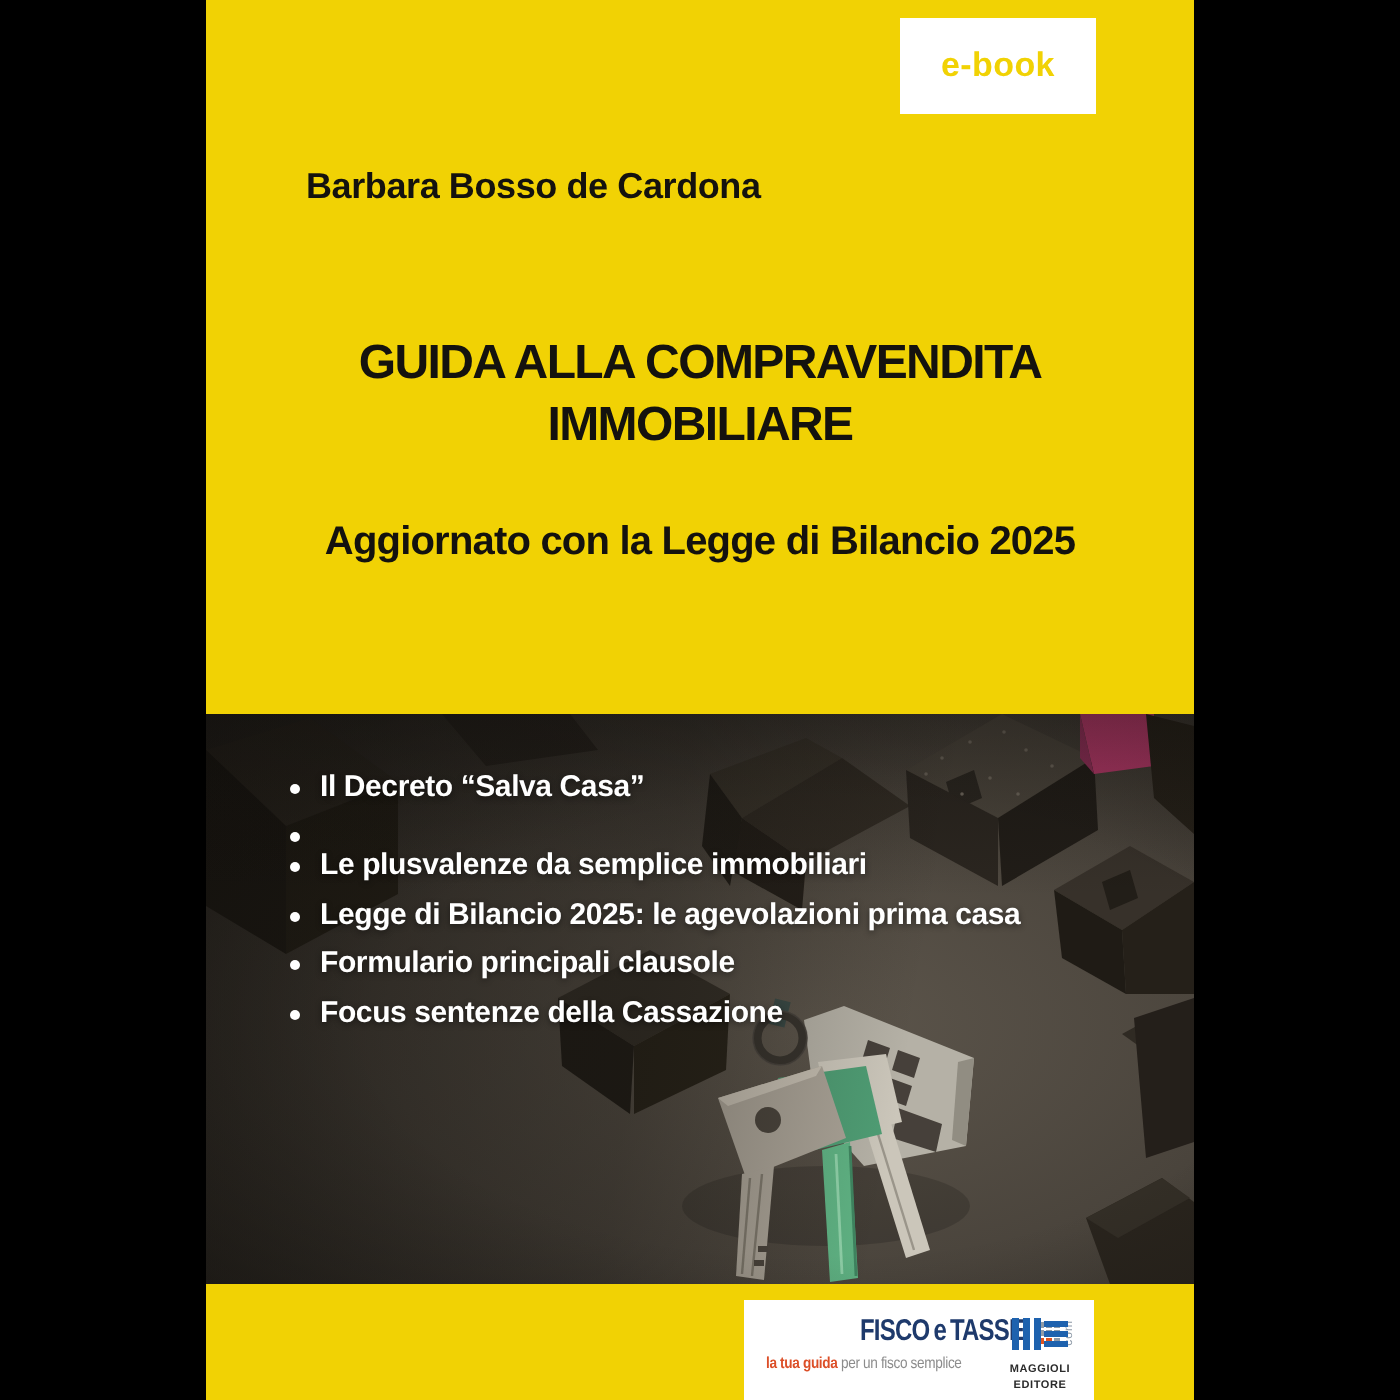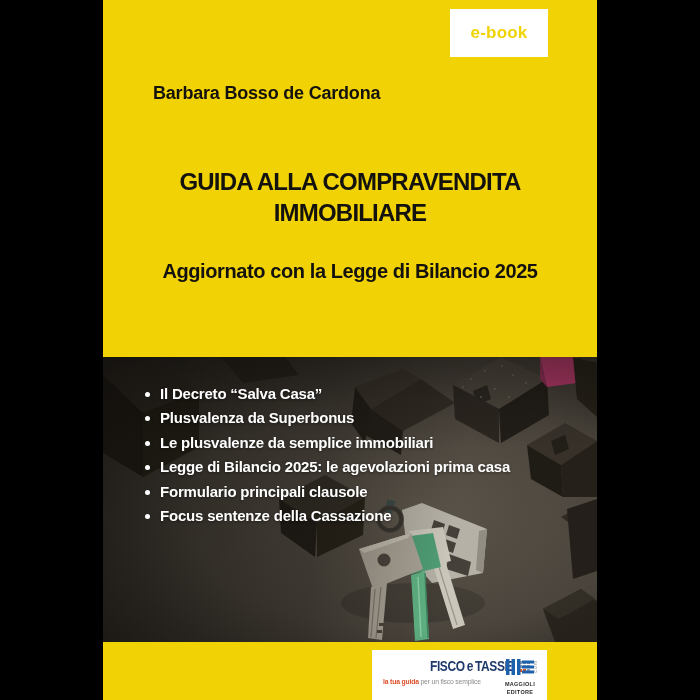--- a/index.html
+++ b/index.html
@@ -180,21 +180,20 @@
 
       <div class="photo-overlay"></div>
 
       <ul class="bullets">
           <li>
             <span class="dot"></span>
             <span class="bt">Il Decreto “Salva Casa”</span>
           </li>
           <li>
             <span class="dot"></span>
-            <span class="bt">Plusvalenza da Superbonus</span>
           </li>
           <li>
             <span class="dot"></span>
             <span class="bt">Le plusvalenze da semplice immobiliari</span>
           </li>
           <li>
             <span class="dot"></span>
             <span class="bt">Legge di Bilancio 2025: le agevolazioni prima casa</span>
           </li>
           <li>

